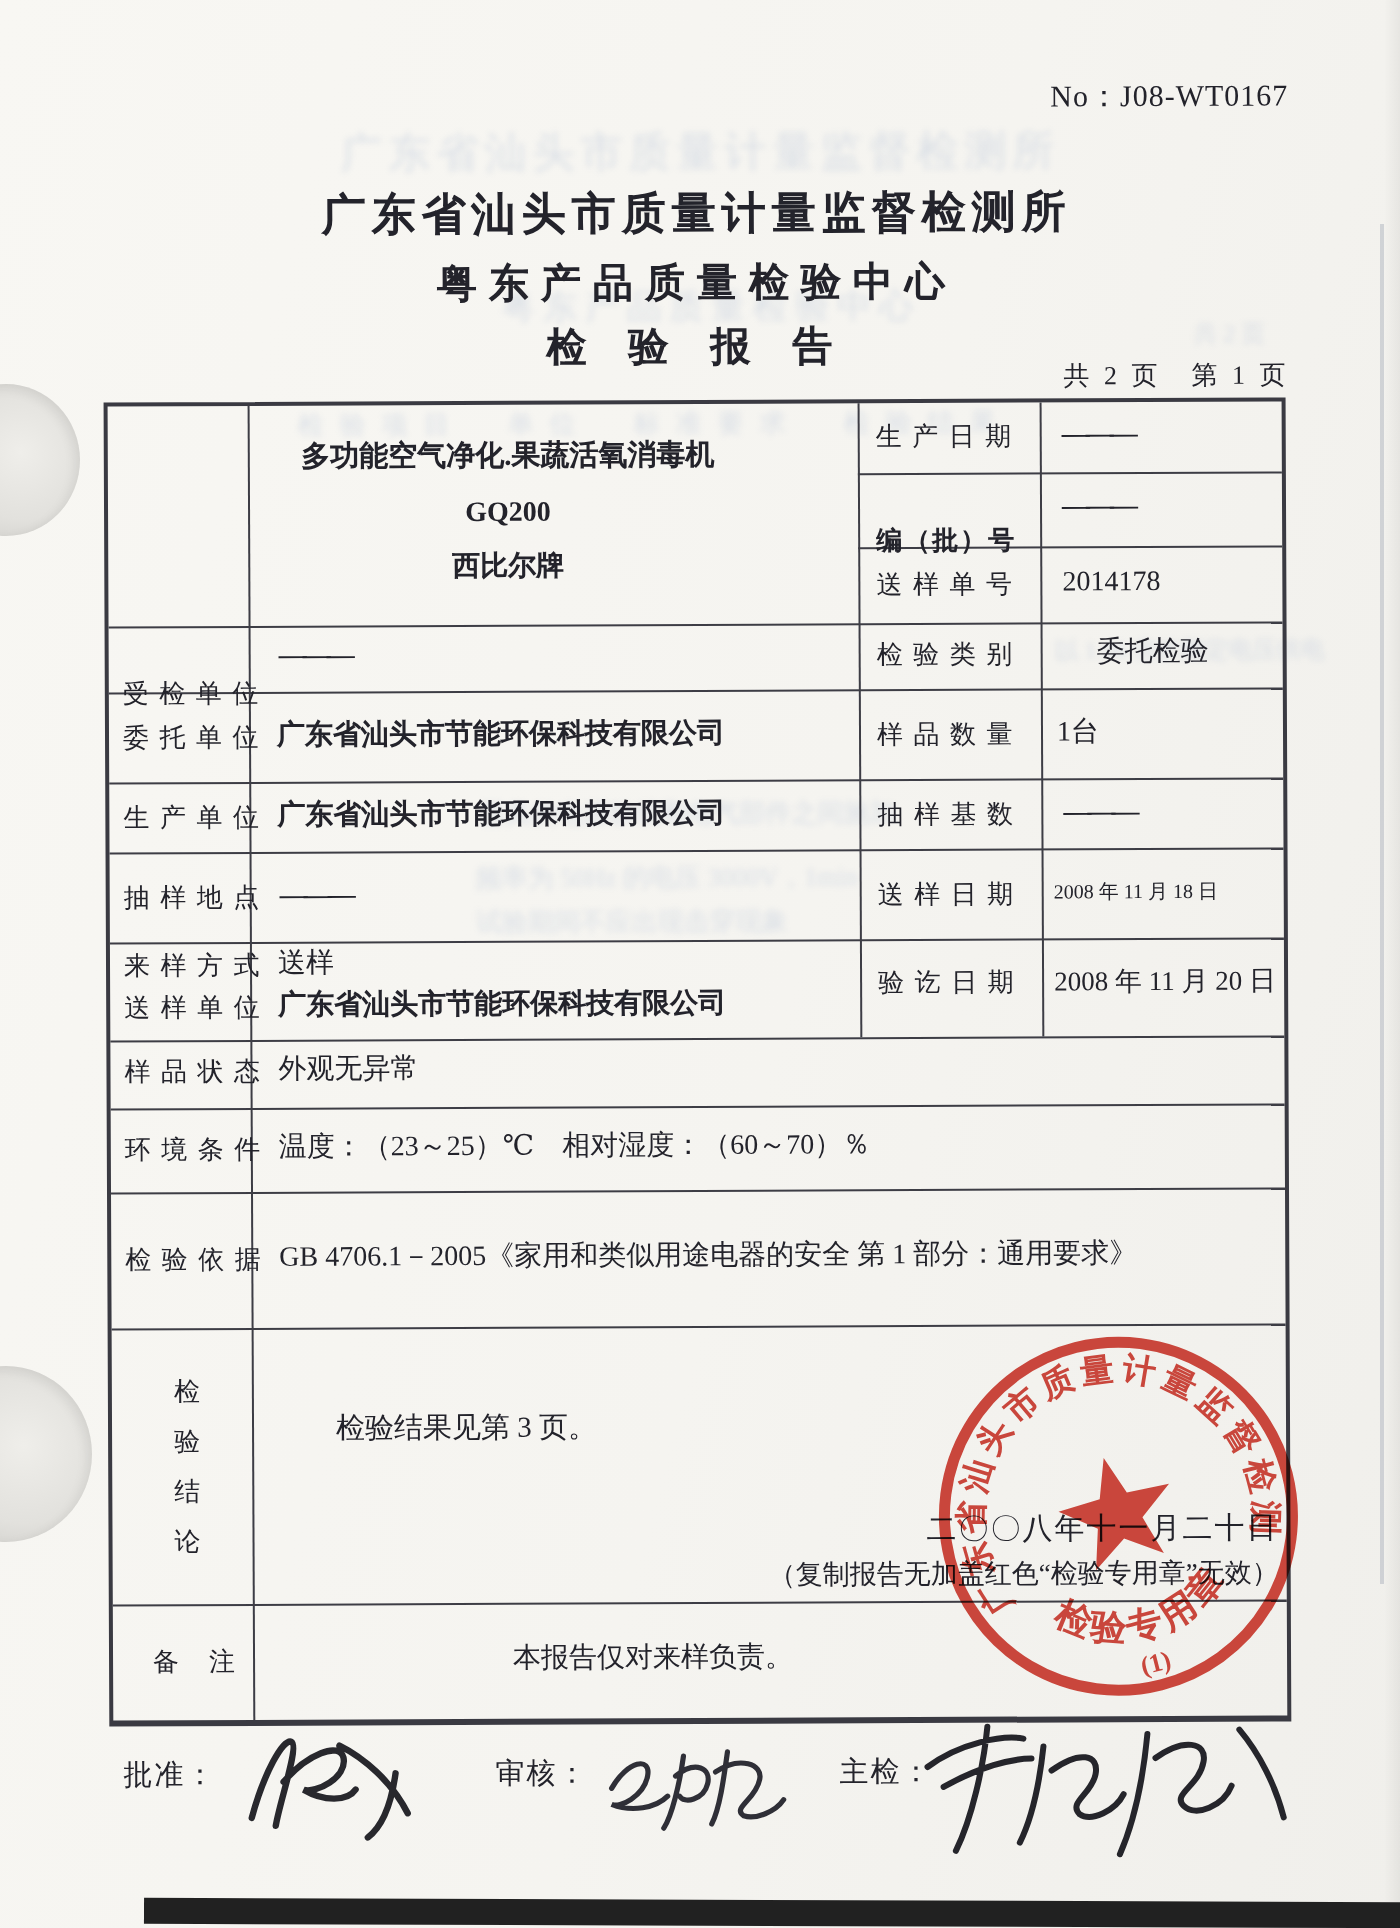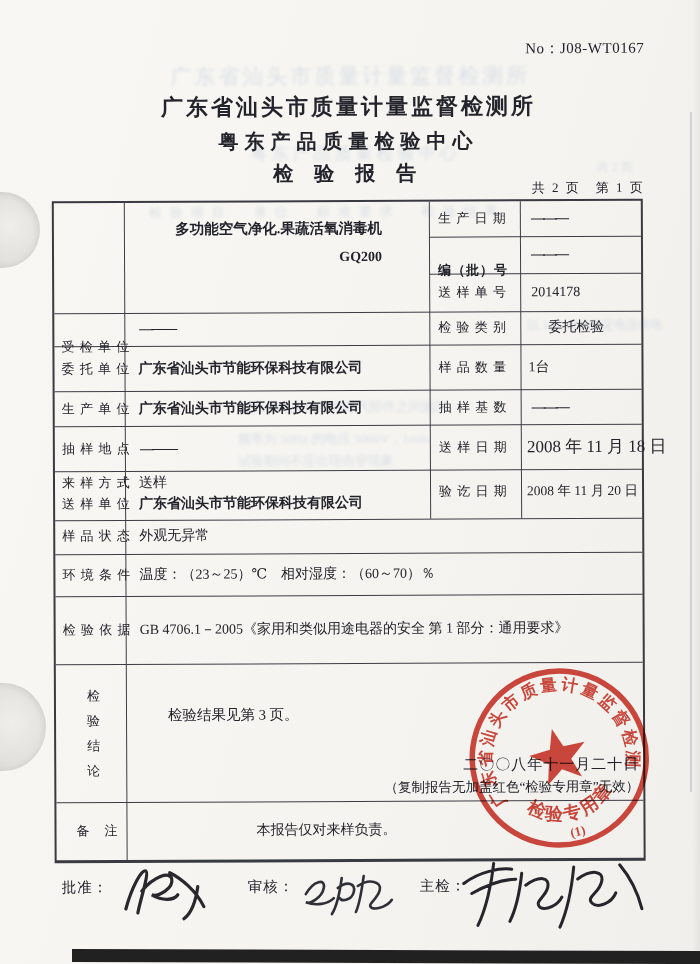--- a/index.html
+++ b/index.html
@@ -40,21 +40,21 @@
     border:2px solid #3a3a42; border-bottom-width:3.5px; box-sizing:border-box; }
   .lh { position:absolute; left:0; width:587px; height:1.4px; background:#3d3d45; }
   .lhs { position:absolute; left:375px; width:212px; height:1.4px; background:#3d3d45; }
   .lv { position:absolute; top:0; width:1.4px; background:#3d3d45; }
 
   .cell { position:absolute; font-size:13px; white-space:nowrap; line-height:18px; }
   .lab { letter-spacing:1px; }
   .val { font-size:14px; }
   .bold { font-weight:bold; }
   .dash { letter-spacing:-2px; font-weight:bold; }
-  .prod-val { position:absolute; left:72px; top:13px; width:256px; text-align:right;
+  .prod-val { position:absolute; left:72px; top:13px; width:256px; text-align:center;
     font-weight:bold; font-size:14.5px; line-height:27.5px; }
   .prod-lab { position:absolute; left:7px; top:16px; line-height:26px; font-size:13px; letter-spacing:1px; }
   .vert-lab span { display:block; text-align:center; }
   .note-r { position:absolute; right:4px; font-size:13.5px; white-space:nowrap; }
 
   
   .seal { position:absolute; left:450px; top:650px; width:216px; height:218px;
     mix-blend-mode:multiply; opacity:.9; }
 
   
@@ -96,20 +96,21 @@
       <div class="lh" style="top:268px;"></div>
       <div class="lh" style="top:317px;"></div>
       <div class="lh" style="top:351px;"></div>
       <div class="lh" style="top:393px;"></div>
       <div class="lh" style="top:461px;"></div>
       <div class="lh" style="top:599px;"></div>
 
       <div class="prod-val">
         <span style="display:block">多功能空气净化.果蔬活氧消毒机</span>
         <span style="display:block; font-size:14px;">GQ200</span>
+        <span style="display:block; font-size:14px;">西比尔牌</span>
       </div>
 
       <div class="cell lab" style="left:384px; top:8px;">生 产 日 期</div>
       <div class="cell val dash" style="left:477px; top:8px;">———</div>
       <div class="cell lab" style="left:384px; top:60px;font-weight:bold;">编（批）号</div>
       <div class="cell val dash" style="left:477px; top:44px;">———</div>
       <div class="cell lab" style="left:384px; top:82px;">送 样 单 号</div>
       <div class="cell val" style="left:477px; top:82px;">2014178</div>
 
       <div class="cell lab" style="left:7px; top:135px;">受 检 单 位</div>
@@ -125,21 +126,21 @@
       <div class="cell val" style="left:84px; top:271px;">送样</div>
       <div class="cell val bold" style="left:84px; top:292px;">广东省汕头市节能环保科技有限公司</div>
 
       <div class="cell lab" style="left:384px; top:117px;">检 验 类 别</div>
       <div class="cell val" style="left:474px; top:117px;margin-left:20px;">委托检验</div>
       <div class="cell lab" style="left:384px; top:157px;">样 品 数 量</div>
       <div class="cell val" style="left:474px; top:157px;">1台</div>
       <div class="cell lab" style="left:384px; top:197px;">抽 样 基 数</div>
       <div class="cell val dash" style="left:477px; top:197px;">———</div>
       <div class="cell lab" style="left:384px; top:237px;">送 样 日 期</div>
-      <div class="cell" style="left:472px; top:237px; font-size:17px;">2008 年 11 月 18 日</div>
+      <div class="cell" style="left:472px; top:237px; font-size:10px;">2008 年 11 月 18 日</div>
       <div class="cell lab" style="left:384px; top:281px;">验 讫 日 期</div>
       <div class="cell" style="left:472px; top:281px; font-size:13.5px;">2008 年 11 月 20 日</div>
 
       <div class="cell lab" style="left:7px; top:324px;">样 品 状 态</div>
       <div class="cell val" style="left:84px; top:324px;">外观无异常</div>
       <div class="cell lab" style="left:7px; top:363px;">环 境 条 件</div>
       <div class="cell val" style="left:84px; top:363px;">温度：（23～25）℃　相对湿度：（60～70）％</div>
       <div class="cell lab" style="left:7px; top:418px;">检 验 依 据</div>
       <div class="cell val" style="left:84px; top:418px;">GB 4706.1－2005《家用和类似用途电器的安全 第 1 部分：通用要求》</div>
 

